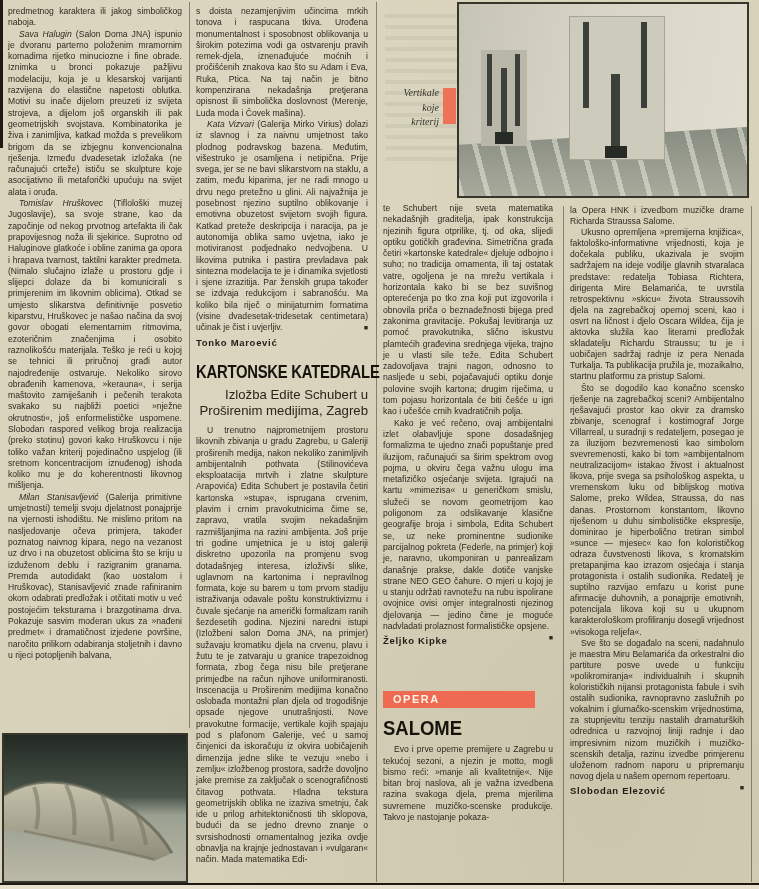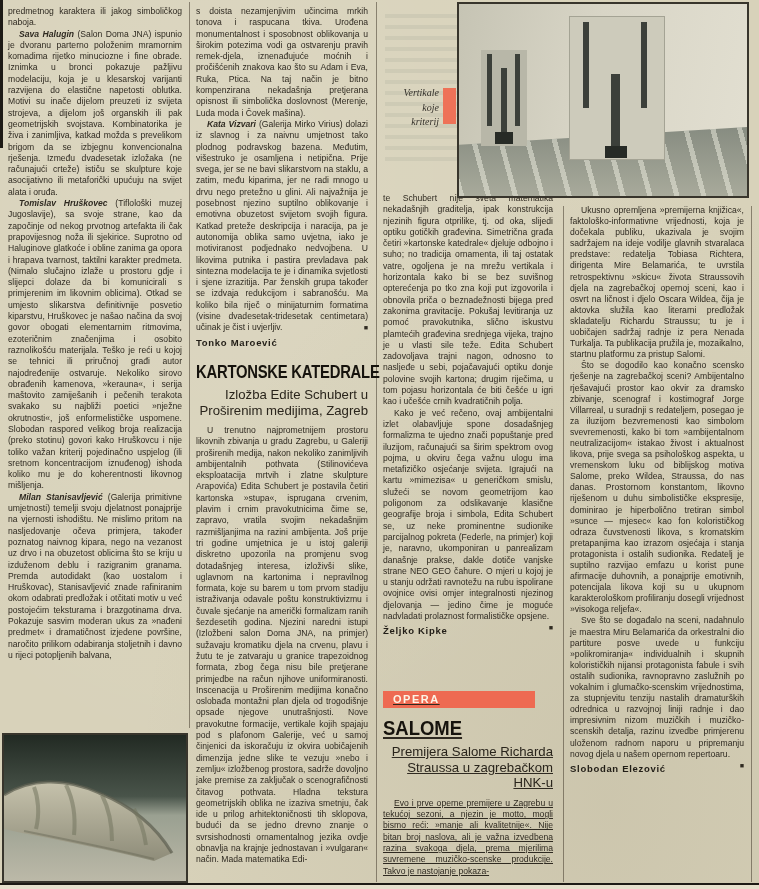--- a/index.html
+++ b/index.html
@@ -9,21 +9,21 @@
       radial-gradient(ellipse at 30% 20%, rgba(255,255,255,.10), transparent 60%),
       radial-gradient(ellipse at 80% 90%, rgba(120,110,80,.12), transparent 55%),
       #d8d2ba;
     font-family:"Liberation Sans",sans-serif;
     color:#2f2a21;
   }
   .col{position:absolute;font-size:8.6px;line-height:11.3px;text-align:justify;letter-spacing:0;}
   .col p{margin:0;}
   .ind{text-indent:11px;}
   .gap{margin-top:4px;}
-  .lead{font-style:italic;font-weight:bold;}
+  .lead{font-style:italic;}
   .endsq{float:right;font-size:7px;line-height:11.3px;}
   .sig{font-weight:bold;font-size:9.5px;letter-spacing:.7px;color:#211d16;margin-top:3px;}
   .rule{position:absolute;background:rgba(70,60,45,.55);width:1px;}
   .headline{
     font-weight:bold;color:#16130d;white-space:nowrap;
     transform:scaleX(.78);transform-origin:left center;
     font-size:19px;line-height:20px;letter-spacing:-.3px;margin:0 0 5px 0;
   }
   .headline2{
     font-weight:bold;color:#16130d;white-space:nowrap;
@@ -115,30 +115,29 @@
 
   <div class="ghost" style="left:385px;top:14px;width:165px;height:150px;"></div>
 
   <div class="caption" style="left:383px;top:86px;width:56px;">
     <div>Vertikale</div>
     <div>koje</div>
     <div>kriterij</div>
   </div>
   <div style="position:absolute;left:443px;top:88px;width:13px;height:36px;background:#ee7258;"></div>
 
-  <div class="col" style="left:383px;top:193px;width:170px;">
+  <div class="col" style="left:383px;top:203px;width:170px;">
     <p><span>te Schubert nije sveta matematika nekadašnjih graditelja, ipak konstrukcija njezinih figura otprilike, tj. od oka, slijedi optiku gotičkih građevina. Simetrična građa četiri »kartonske katedrale« djeluje odbojno i suho; no tradicija ornamenta, ili taj ostatak vatre, ogoljena je na mrežu vertikala i horizontala kako bi se bez suvišnog opterećenja po tko zna koji put izgovorila i obnovila priča o beznadežnosti bijega pred zakonima gravitacije. Pokušaj levitiranja uz pomoć pravokutnika, slično iskustvu plamtećih građevina srednjega vijeka, trajno je u vlasti sile teže. Edita Schubert zadovoljava trajni nagon, odnosno to nasljeđe u sebi, pojačavajući optiku donje polovine svojih kartona; drugim riječima, u tom pojasu horizontala će biti češće u igri kao i učešće crnih kvadratičnih polja.</span></p>
     <p class="ind gap"><span>Kako je već rečeno, ovaj ambijentalni izlet olabavljuje spone dosadašnjeg formalizma te ujedno znači popuštanje pred iluzijom, računajući sa širim spektrom ovog pojma, u okviru čega važnu ulogu ima metafizičko osjećanje svijeta. Igrajući na kartu »mimezisa« u generičkom smislu, služeći se novom geometrijom kao poligonom za odslikavanje klasične geografije broja i simbola, Edita Schubert se, uz neke prominentne sudionike parcijalnog pokreta (Federle, na primjer) koji je, naravno, ukomponiran u panrealizam današnje prakse, dakle dotiče vanjske strane NEO GEO čahure. O mjeri u kojoj je u stanju održati ravnotežu na rubu ispolirane ovojnice ovisi omjer integralnosti njezinog djelovanja — jedino čime je moguće nadvladati prolaznost formalističke opsjene.</span><span class="endsq">■</span></p>
     <div class="sig">Željko Kipke</div>
   </div>
 
-  <div class="col" style="left:383px;top:691px;width:170px;text-decoration:underline;">
+  <div class="col" style="left:383px;top:691px;width:170px;">
     <div class="kicker" style="background:#ee6a52;">OPERA</div>
     <h2 class="headline2">SALOME</h2>
-    <div class="subhead">Premijera Salome Richarda Straussa u zagrebačkom HNK-u</div>
     <p class="ind"><span>Evo i prve operne premijere u Zagrebu u tekućoj sezoni, a njezin je motto, mogli bismo reći: »manje ali kvalitetnije«. Nije bitan broj naslova, ali je važna izvedbena razina svakoga djela, prema mjerilima suvremene muzičko-scenske produkcije. Takvo je nastojanje pokaza-</span></p>
   </div>
 
   <div class="photo" style="left:457px;top:2px;width:292px;height:196px;background:#dcd9ca;">
     <div class="g-wall"></div>
     <div class="g-floor"></div>
 
     <div class="g-inst" style="left:22px;top:46px;width:46px;height:96px;background:#b8b7a8;">
       <div class="g-bar" style="left:6px;top:4px;width:5px;height:72px;"></div>
       <div class="g-bar" style="left:20px;top:18px;width:6px;height:70px;"></div>
@@ -148,19 +147,20 @@
 
     <div class="g-inst" style="left:110px;top:12px;width:96px;height:144px;background:#cdcbbb;box-shadow:inset 0 0 0 1px rgba(90,90,78,.35);">
       <div class="g-bar" style="left:14px;top:6px;width:6px;height:86px;"></div>
       <div class="g-bar" style="left:72px;top:6px;width:6px;height:86px;"></div>
       <div class="g-bar" style="left:42px;top:58px;width:9px;height:80px;"></div>
       <div class="g-base" style="left:36px;top:130px;width:22px;height:12px;"></div>
     </div>
   </div>
 
   <div class="col" style="left:570px;top:205px;width:174px;line-height:11.1px;">
+    <p><span>la Opera HNK i izvedbom muzičke drame Richarda Straussa Salome.</span></p>
     <p class="ind gap"><span>Ukusno opremljena »premijerna knjižica«, faktološko-informativne vrijednosti, koja je dočekala publiku, ukazivala je svojim sadržajem na ideje vodilje glavnih stvaralaca predstave: redatelja Tobiasa Richtera, dirigenta Mire Belamarića, te uvrstila retrospektivnu »skicu« života Straussovih djela na zagrebačkoj opernoj sceni, kao i osvrt na ličnost i djelo Oscara Wildea, čija je aktovka služila kao literarni predložak skladatelju Richardu Straussu; tu je i uobičajen sadržaj radnje iz pera Nenada Turkalja. Ta publikacija pružila je, mozaikalno, startnu platformu za pristup Salomi.</span></p>
     <p class="ind gap"><span>Što se dogodilo kao konačno scensko rješenje na zagrebačkoj sceni? Ambijentalno rješavajući prostor kao okvir za dramsko zbivanje, scenograf i kostimograf Jorge Villarreal, u suradnji s redateljem, posegao je za iluzijom bezvremenosti kao simbolom svevremenosti, kako bi tom »ambijentalnom neutralizacijom« istakao živost i aktualnost likova, prije svega sa psihološkog aspekta, u vremenskom luku od biblijskog motiva Salome, preko Wildea, Straussa, do nas danas. Prostornom konstantom, likovno riješenom u duhu simbolističke ekspresije, dominirao je hiperbolično tretiran simbol »sunce — mjesec« kao fon kolorističkog odraza čuvstvenosti likova, s kromatskim pretapanjima kao izrazom osjećaja i stanja protagonista i ostalih sudionika. Redatelj je suptilno razvijao emfazu u korist pune afirmacije duhovnih, a ponajprije emotivnih, potencijala likova koji su u ukupnom karakterološkom profiliranju dosegli vrijednost »visokoga reljefa«.</span></p>
     <p class="ind gap"><span>Sve što se događalo na sceni, nadahnulo je maestra Miru Belamarića da orkestralni dio partiture posve uvede u funkciju »polikromiranja« individualnih i skupnih kolorističkih nijansi protagonista fabule i svih ostalih sudionika, ravnopravno zaslužnih po vokalnim i glumačko-scenskim vrijednostima, za stupnjevitu tenziju nastalih dramaturških odrednica u razvojnoj liniji radnje i dao impresivnim nizom muzičkih i muzičko-scenskih detalja, razinu izvedbe primjerenu uloženom radnom naporu u pripremanju novog djela u našem opernom repertoaru.</span><span class="endsq">■</span></p>
     <div class="sig">Slobodan Elezović</div>
   </div>
 
 </div>
 
 </body></html>

